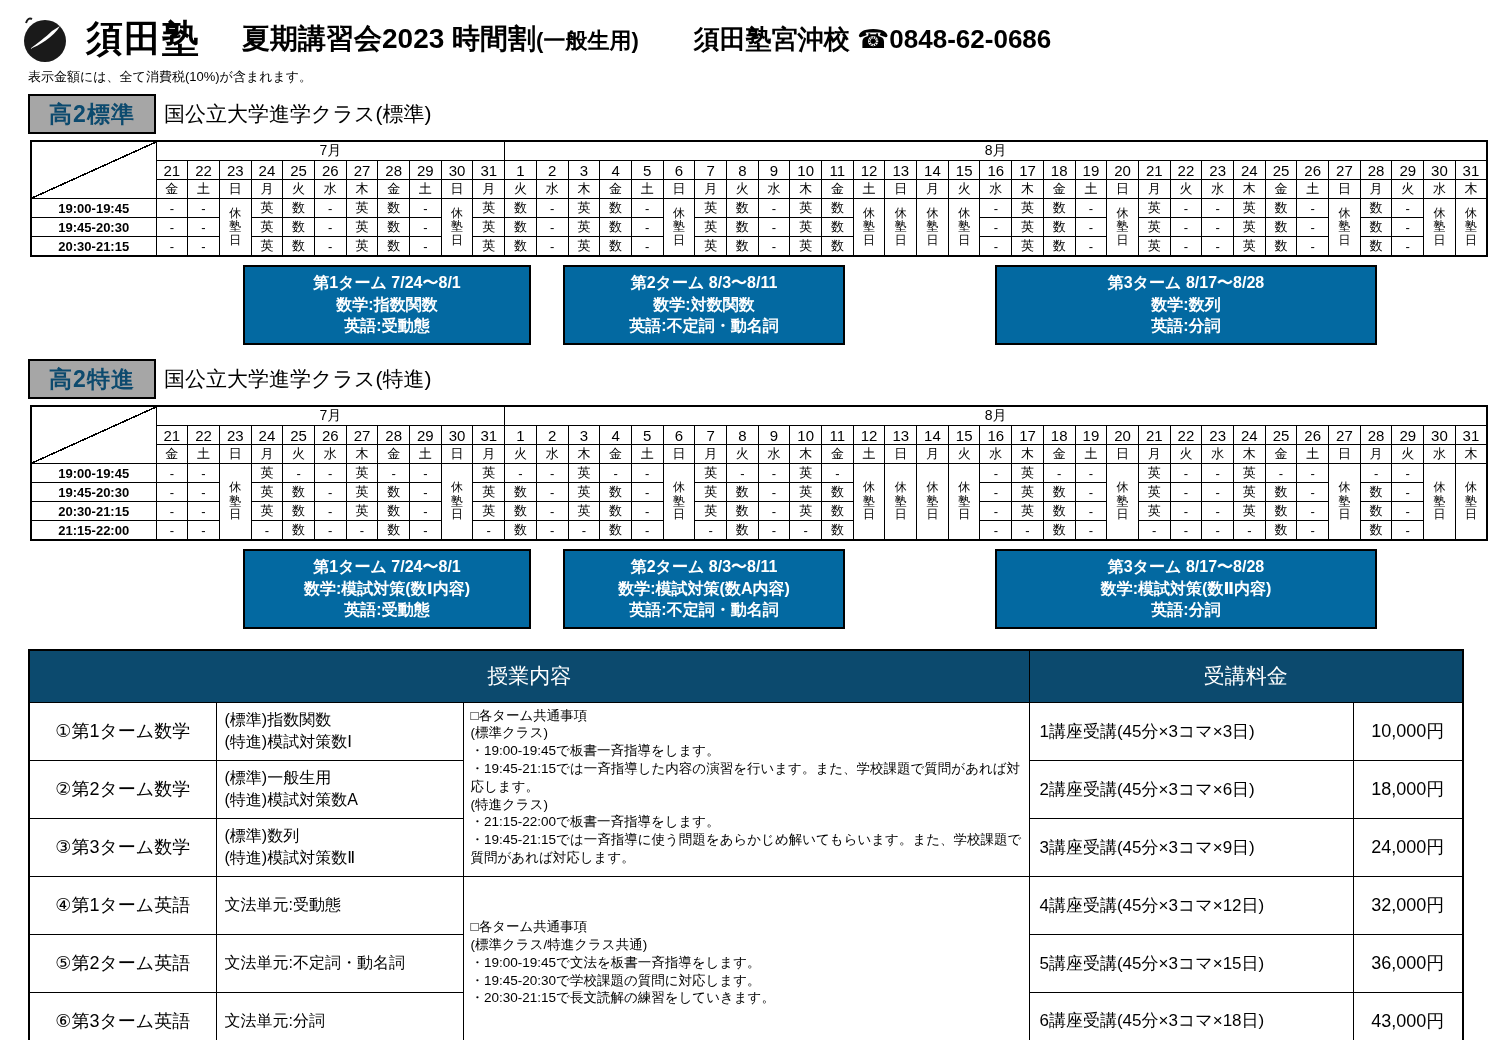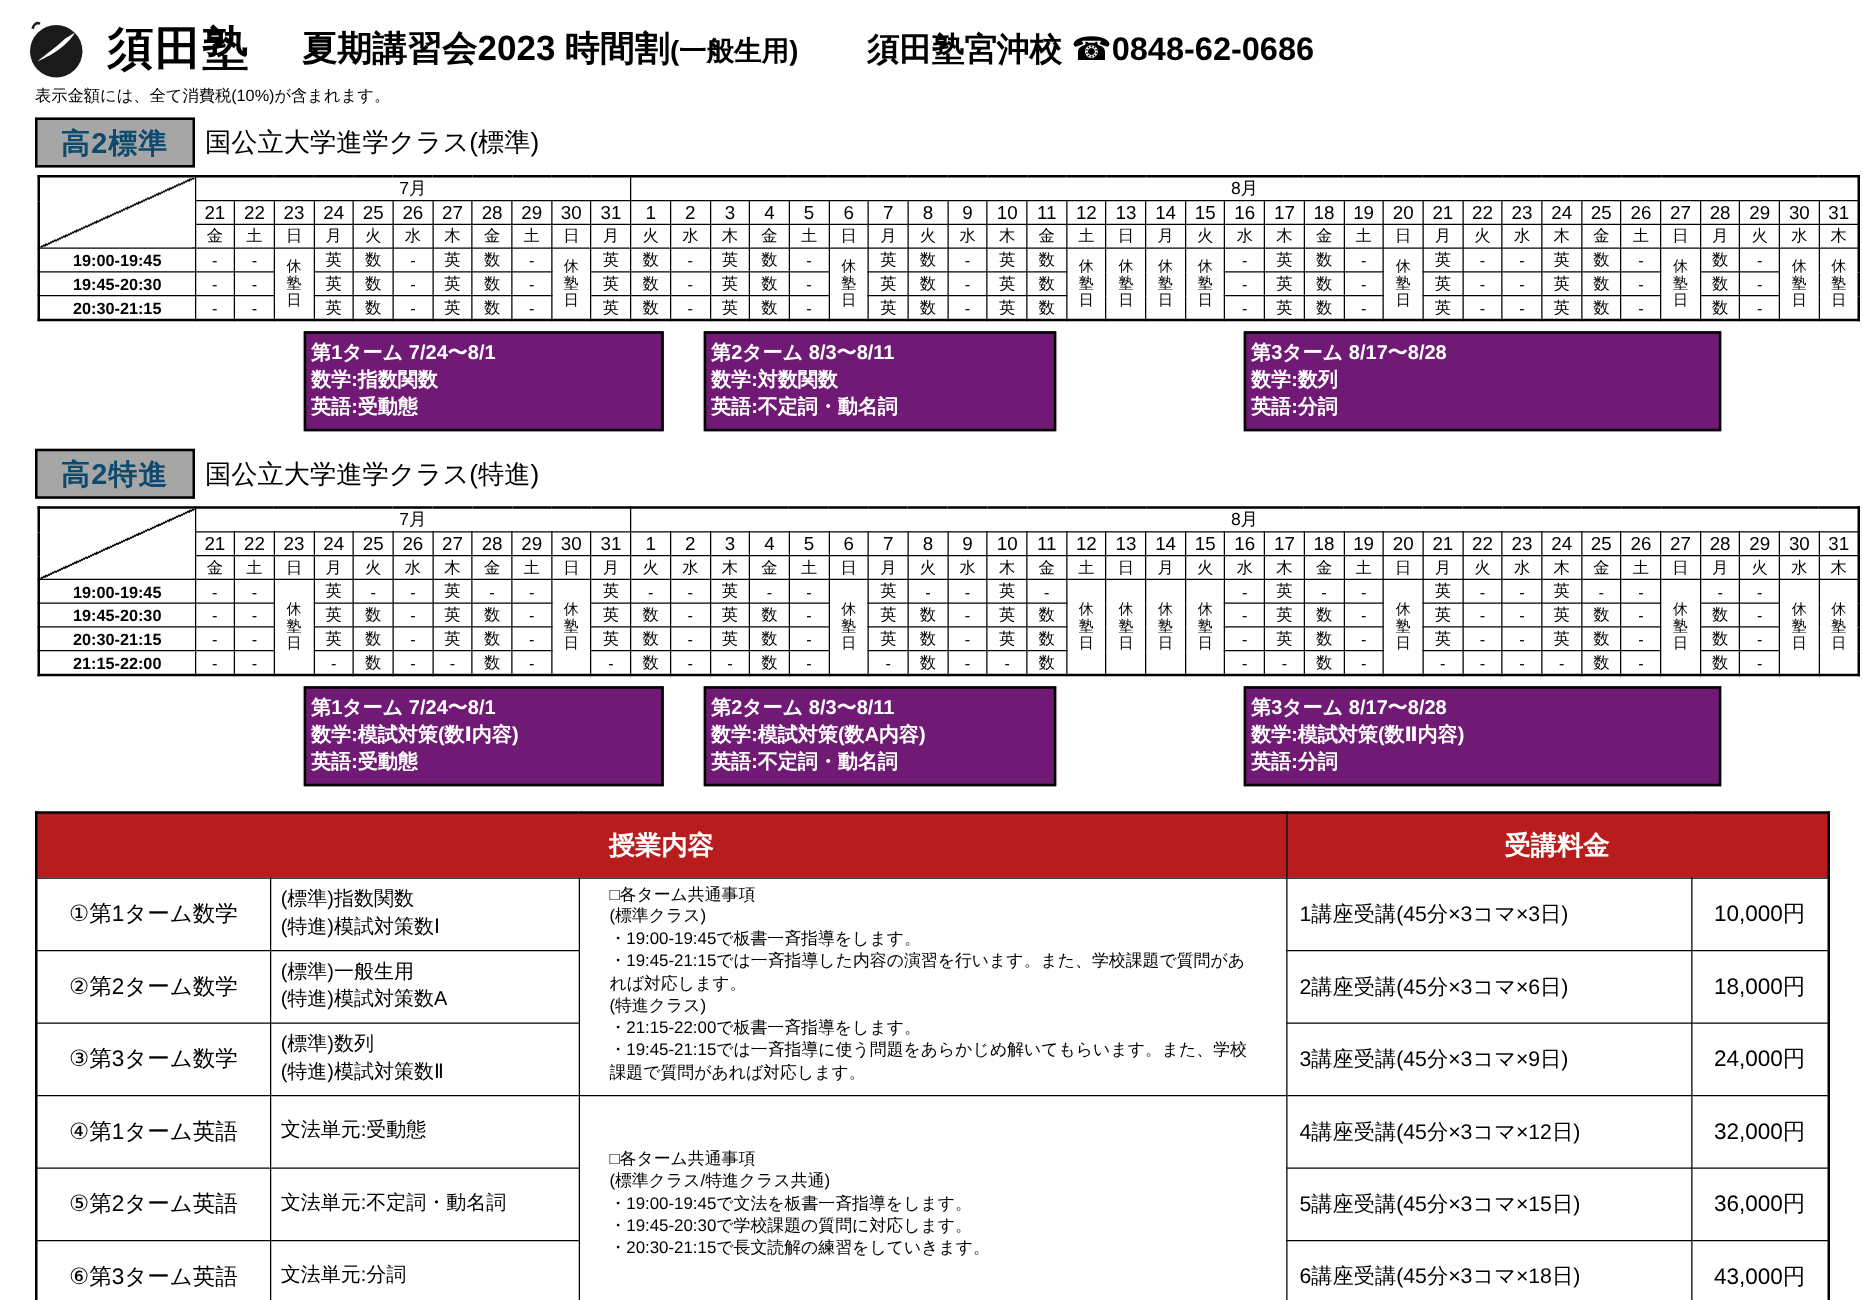--- a/index.html
+++ b/index.html
@@ -38,39 +38,39 @@
   td.closed{ font-size:12px; vertical-align:middle; line-height:1.12; }
   td.closed span { display:block; }
   td.diag { background:
      linear-gradient(to bottom right,
        #fff calc(50% - 0.75px), #000 calc(50% - 0.75px),
        #000 calc(50% + 0.75px), #fff calc(50% + 0.75px)); }
   td.mb { border-left-width:2px; }
 
   
   .terms-row { position:relative; height:88px; margin:6px 0 2px 30px; }
-  .term-box { position:absolute; top:2px; background:#701a75; border:2px solid #000;
-              color:#fff; font-weight:bold; font-size:16px; text-align:left;
+  .term-box { position:absolute; top:2px; background:#0369a1; border:2px solid #000;
+              color:#fff; font-weight:bold; font-size:16px; text-align:center;
               padding:5px 4px; line-height:1.35; height:80px; }
   .term-0 { left:213px; width:288px; }
   .term-1 { left:533px; width:282px; }
   .term-2 { left:965px; width:382px; }
 
   
   table.course { border-collapse:collapse; table-layout:fixed; margin:14px 0 0 28px;
                  width:1434px; border:2px solid #000; }
   table.course td, table.course th { border:1px solid #000; }
   table.course col.cc1 { width:187px; } table.course col.cc2 { width:247px; }
   table.course col.cc3 { width:566px; } table.course col.cc4 { width:324px; }
   table.course col.cc5 { width:110px; }
-  .course-head th { height:52px; background:#b91c1c; color:#fff;
-                    font-size:21px; font-weight:bold; text-align:center; }
+  .course-head th { height:52px; background:#0c4a6e; color:#fff;
+                    font-size:21px; font-weight:normal; text-align:center; }
   td.cname { height:58px; text-align:center; font-size:18px; }
   td.ccontent { font-size:16px; padding:4px 8px; line-height:1.4; }
-  td.cnotes { font-size:13.5px; padding:4px 24px; line-height:1.32; }
+  td.cnotes { font-size:13.5px; padding:4px 7px; line-height:1.32; }
   td.cnotes.top { vertical-align:top; }
   td.cnotes.mid { vertical-align:middle; }
   td.cplan { font-size:17px; padding-left:10px; }
   td.cprice { font-size:18px; text-align:center; }
 </style>
 </head>
 <body>
 
 <div class="header">
   <div class="logo">

